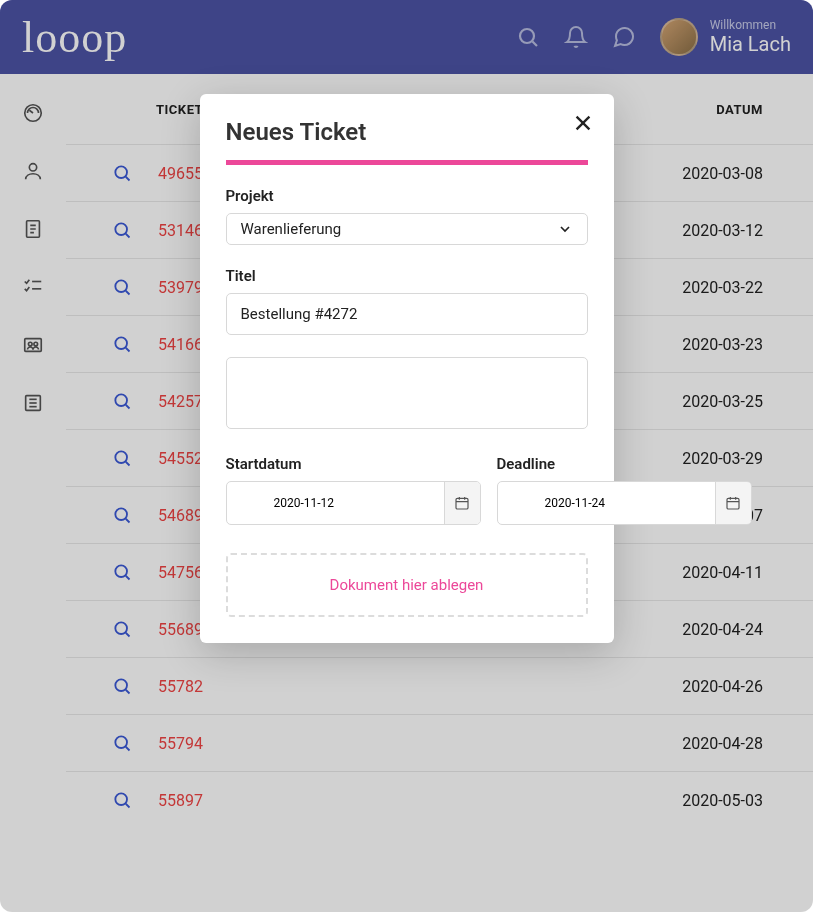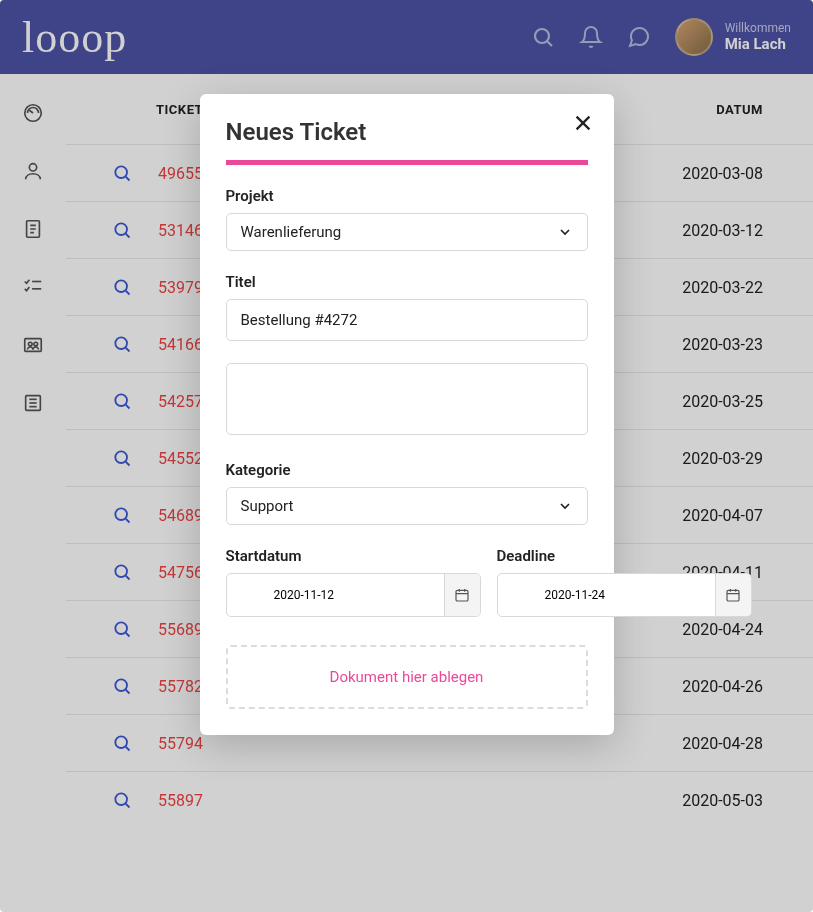--- a/index.html
+++ b/index.html
@@ -7,21 +7,21 @@
   font-family: -apple-system, BlinkMacSystemFont, "Segoe UI", Roboto, sans-serif;
   background: #fff;
   width: 813px;
   height: 912px;
   overflow: hidden;
   position: relative;
 }
 .app {
   width: 813px;
   height: 912px;
-  border-radius: 4px;
+  border-radius: 12px;
   overflow: hidden;
   background: #fff;
   position: relative;
 }
 .header {
   background: #4c53a5;
   height: 74px;
   display: flex;
   align-items: center;
   padding: 0 22px;
@@ -52,21 +52,21 @@
 }
 .avatar {
   width: 38px;
   height: 38px;
   border-radius: 50%;
   background: linear-gradient(135deg, #d4a574 0%, #8b6f47 100%);
   border: 2px solid rgba(255,255,255,0.3);
 }
 .user-text { color: #fff; }
 .welcome { font-size: 12px; color: #c8cce8; }
-.username { font-size: 15px; font-weight: 700; }
+.username { font-size: 20px; font-weight: 400; }
 .body {
   display: flex;
   height: calc(100% - 74px);
 }
 .sidebar {
   width: 66px;
   background: #fff;
   display: flex;
   flex-direction: column;
   align-items: center;
@@ -170,21 +170,21 @@
 .select, .input, .textarea {
   width: 100%;
   border: 1px solid #d8d8d8;
   border-radius: 5px;
   font-size: 15px;
   color: #222;
   font-family: inherit;
   background: #fff;
 }
 .select {
-  height: 38px;
+  height: 32px;
   padding: 12px 14px;
   display: flex;
   align-items: center;
   justify-content: space-between;
   cursor: pointer;
 }
 .input {
   height: 42px;
   padding: 0 14px;
 }
@@ -428,29 +428,20 @@
 
       <div class="field">
         <div class="field-label">Titel</div>
         <input class="input" value="Bestellung #4272" style="">
       </div>
 
       <div class="field">
         <textarea class="textarea" style=""></textarea>
       </div>
 
-      <div class="field">
-        <div class="field-label">Kategorie</div>
-        <div class="select">
-          <span>Support</span>
-          <svg class="chev" viewBox="0 0 24 24" fill="none" stroke="currentColor" stroke-width="2.5">
-              <polyline points="6 9 12 15 18 9"></polyline>
-            </svg>
-        </div>
-      </div>
 
       <div class="date-row">
         <div class="date-col">
           <div class="field-label">Startdatum</div>
           <div class="date-input-wrap">
             <input class="date-input" value="2020-11-12" style="">
             <button class="date-btn">
               <svg width="16" height="16" viewBox="0 0 24 24" fill="none" stroke="#555" stroke-width="1.8">
                   <rect x="3" y="5" width="18" height="16" rx="2"></rect>
                   <line x1="3" y1="10" x2="21" y2="10"></line>

